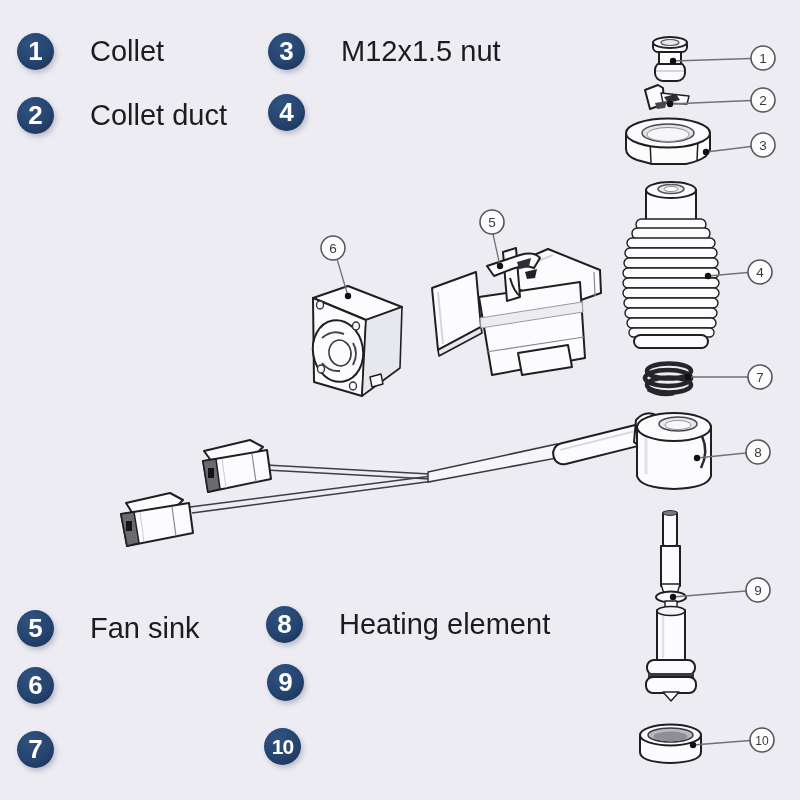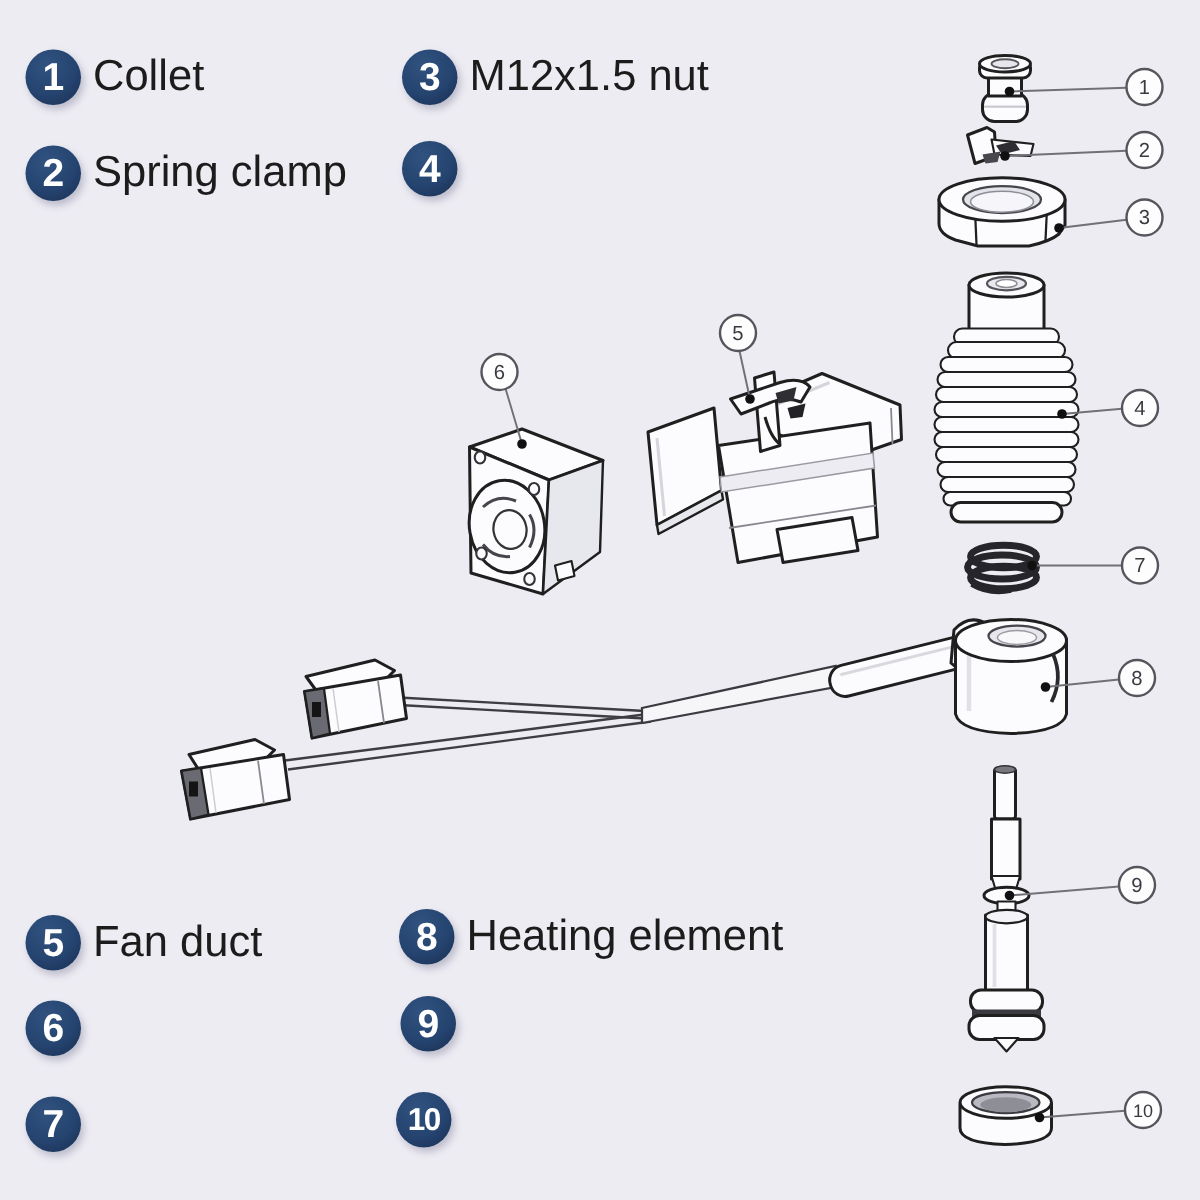--- a/index.html
+++ b/index.html
@@ -14,21 +14,21 @@
   .legend-row{position:absolute;display:flex;align-items:center;}
   .badge{
     width:37px;height:37px;border-radius:50%;
     background:radial-gradient(circle at 38% 28%, #31527f 0%, #254470 55%, #192e50 100%);
     color:#fff;display:flex;align-items:center;justify-content:center;
     font-size:26px;font-weight:600;flex:0 0 37px;
     box-shadow:2px 3px 5px rgba(130,130,155,0.45);
   }
   .badge.two-digit{font-size:21px;letter-spacing:-1px;}
   .legend-label{
-    margin-left:8px;font-size:29px;color:#1c1c1c;white-space:nowrap;
+    margin-left:36px;font-size:29px;color:#1c1c1c;white-space:nowrap;
   }
   .part{stroke:#1f1f1f;stroke-width:2;stroke-linejoin:round;fill:#fcfcfe;}
   .part-shade{stroke:#1f1f1f;stroke-width:1.6;stroke-linejoin:round;fill:#e7e7ee;}
   .thin{stroke-width:1.4;}
   .leader{stroke:#707076;stroke-width:1.3;fill:none;}
   .callout-circle{fill:#fdfdfe;stroke:#55555c;stroke-width:1.6;}
   .callout-num{fill:#3a3a40;font-size:13.5px;font-family:"Liberation Sans",sans-serif;}
   .dot{fill:#101010;stroke:none;}
   .wire{stroke:#3d3d42;stroke-width:1.6;fill:none;}
   .coil{stroke:#26262a;stroke-width:4.6;fill:none;}
@@ -252,35 +252,35 @@
     </g>
   </svg>
 
   <div>
     <div class="legend-row" style="left:17px;top:33px">
       <span class="badge">1</span>
       <span class="legend-label">Collet</span>
     </div>
     <div class="legend-row" style="left:17px;top:97px">
       <span class="badge">2</span>
-      <span class="legend-label">Spring clamp</span>
+      <span class="legend-label">Collet duct</span>
     </div>
     <div class="legend-row" style="left:268px;top:33px">
       <span class="badge">3</span>
       <span class="legend-label">M12x1.5 nut</span>
     </div>
     <div class="legend-row" style="left:268px;top:94px">
       <span class="badge">4</span>
     </div>
   </div>
 
   <div>
     <div class="legend-row" style="left:17px;top:610px">
       <span class="badge">5</span>
-      <span class="legend-label">Fan duct</span>
+      <span class="legend-label">Fan sink</span>
     </div>
     <div class="legend-row" style="left:17px;top:667px">
       <span class="badge">6</span>
     </div>
     <div class="legend-row" style="left:17px;top:731px">
       <span class="badge">7</span>
     </div>
     <div class="legend-row" style="left:266px;top:606px">
       <span class="badge">8</span>
       <span class="legend-label">Heating element</span>

